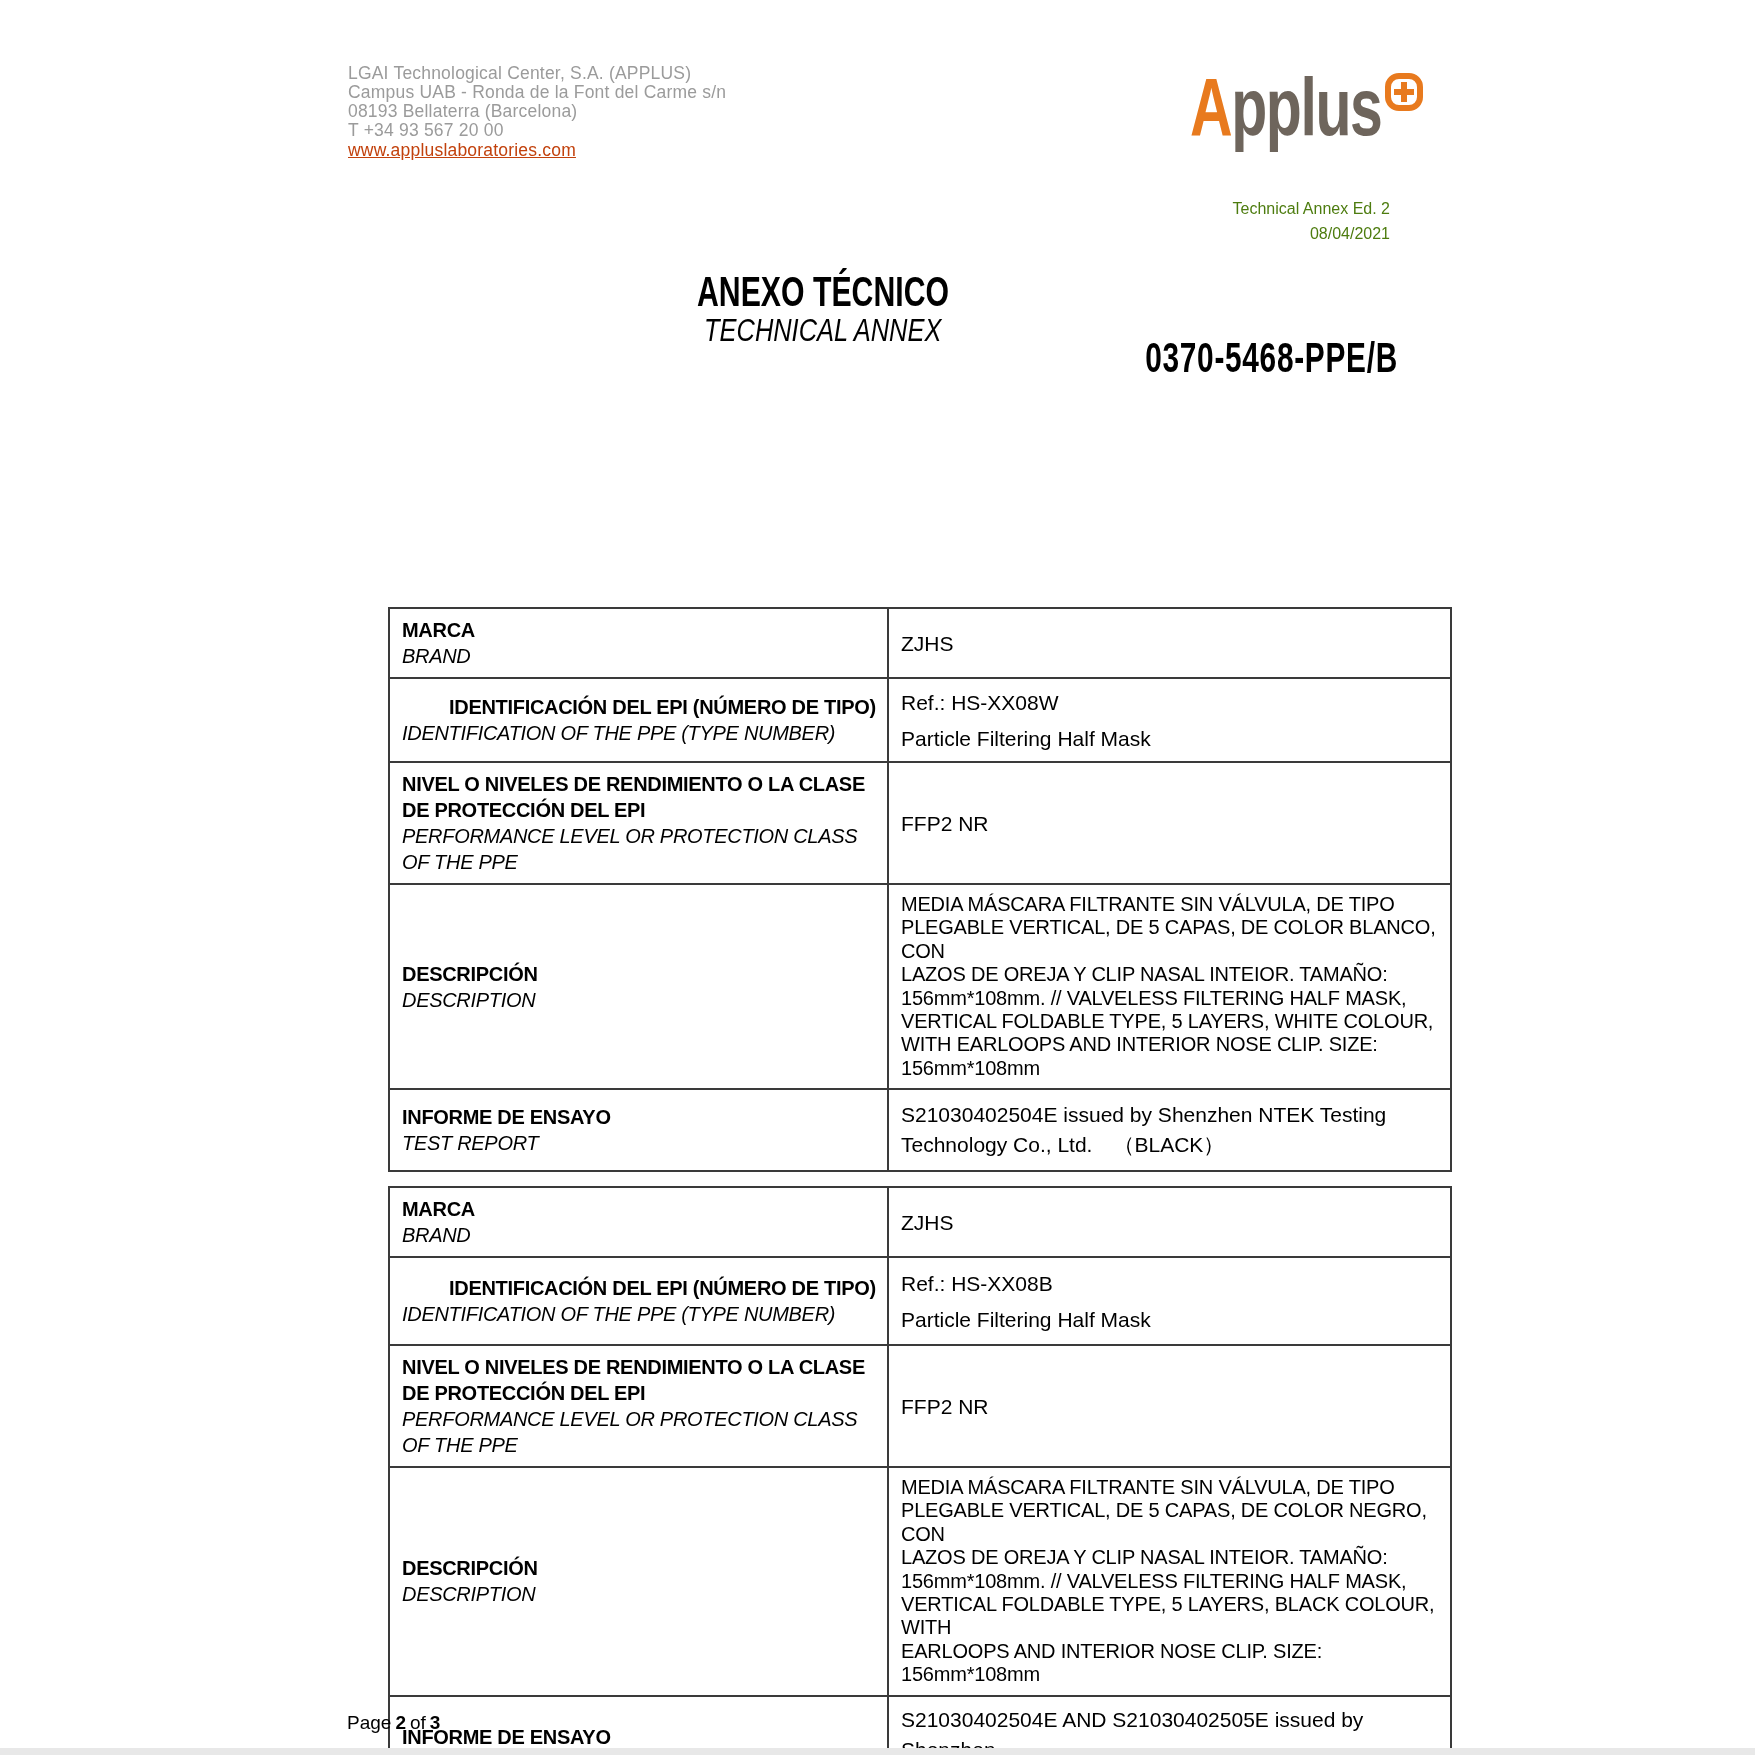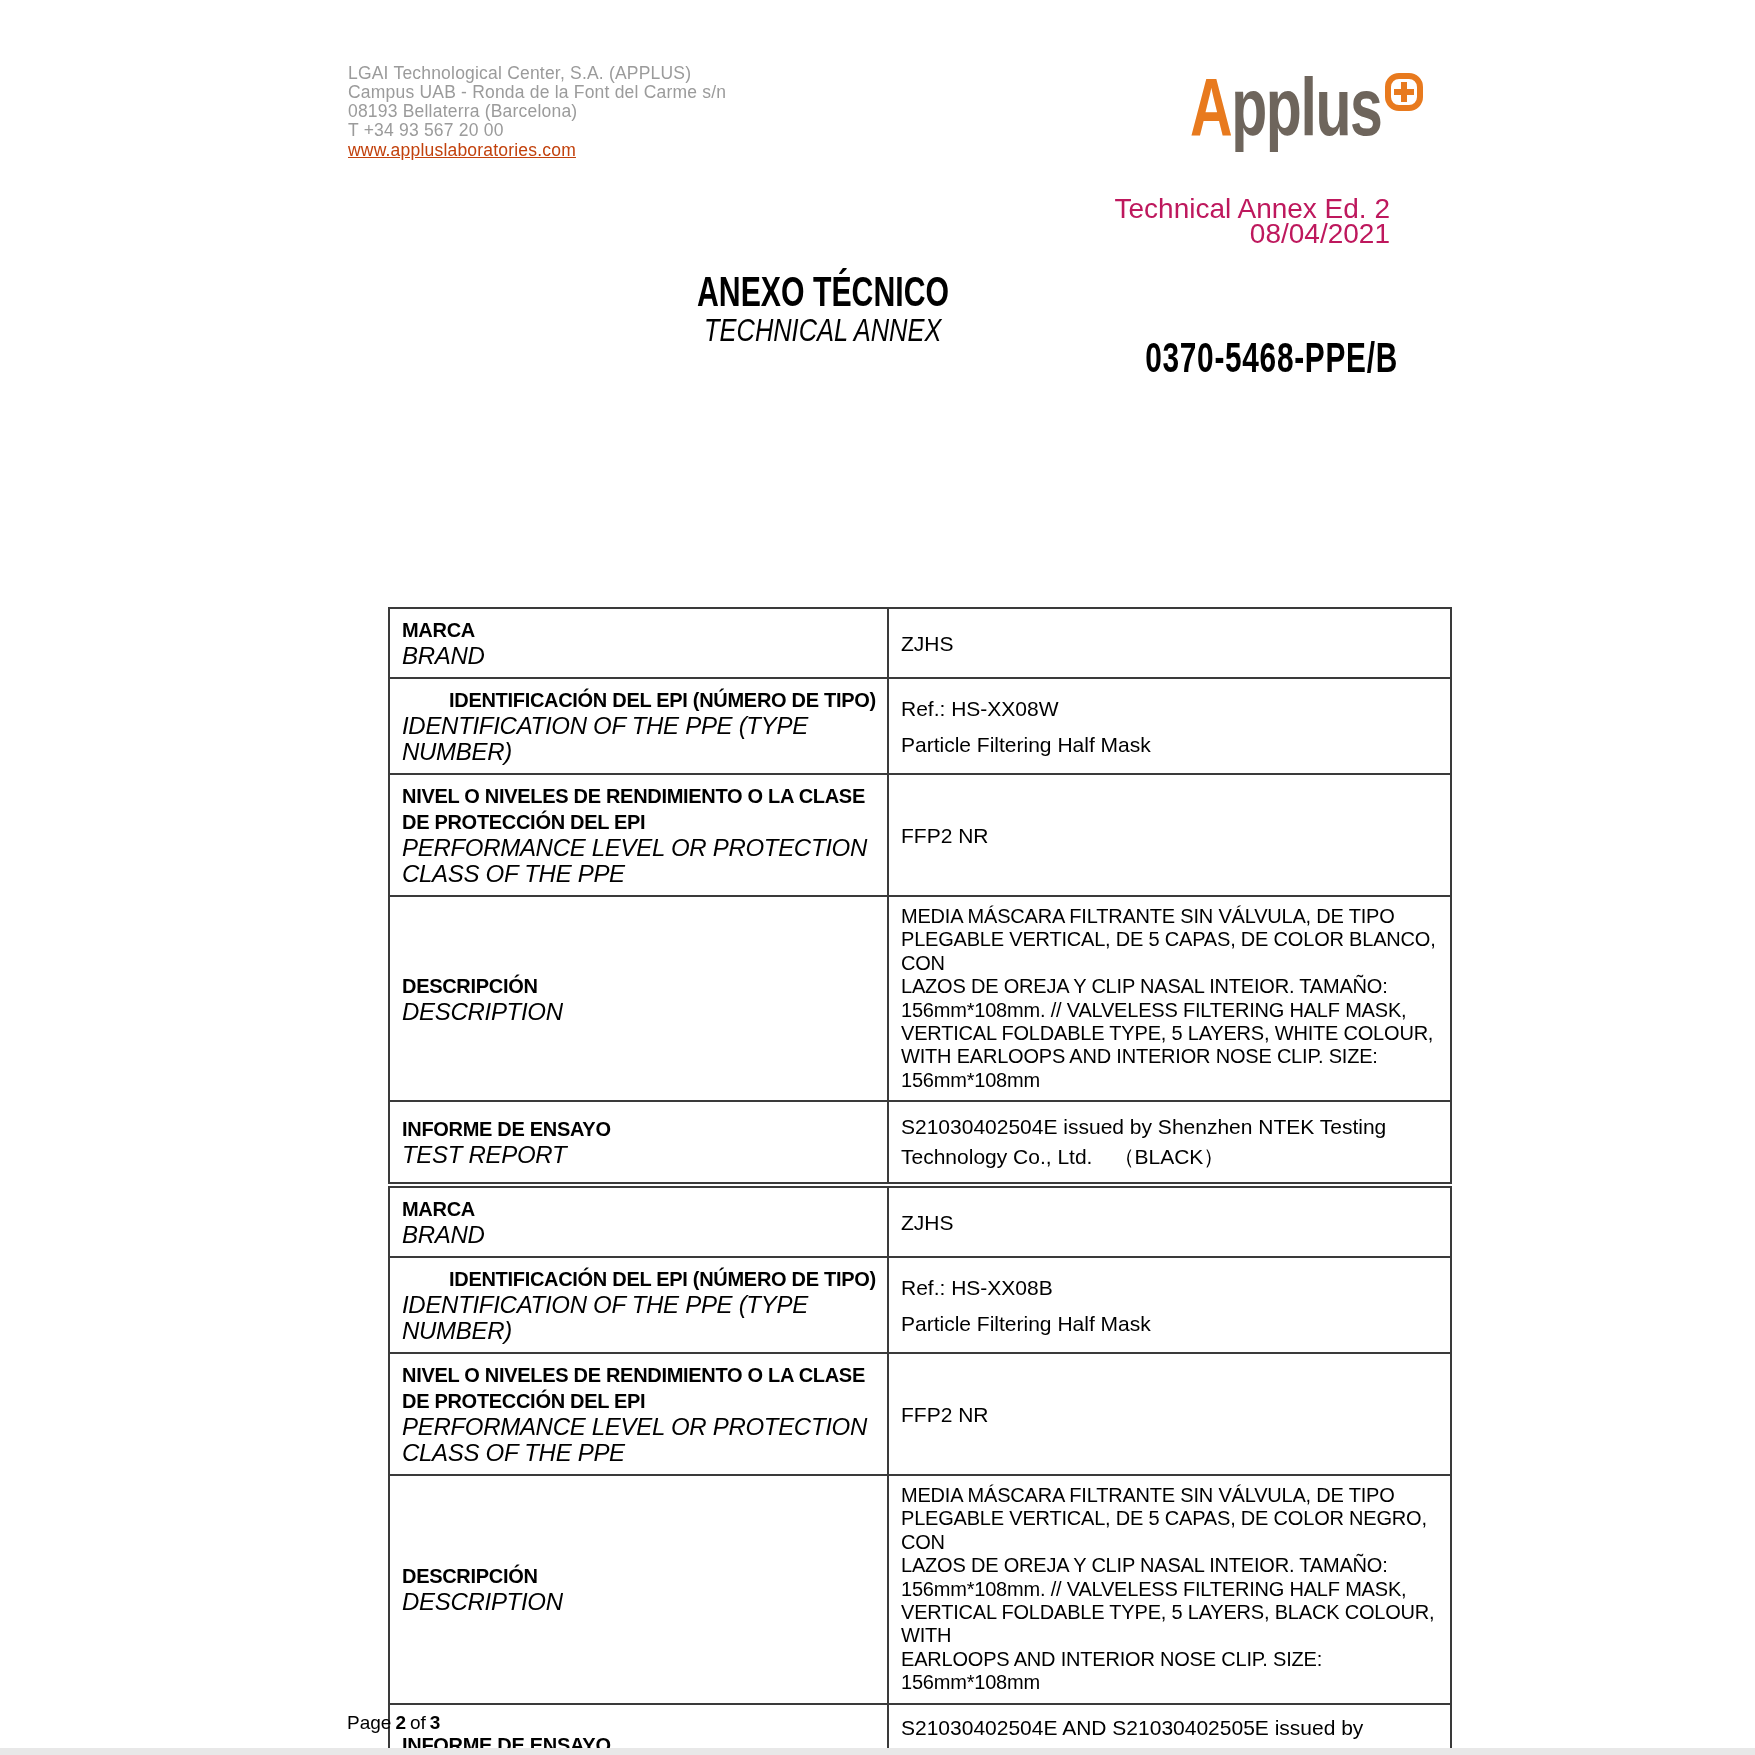--- a/index.html
+++ b/index.html
@@ -10,21 +10,21 @@
   }
   
   .address{position:absolute;left:348px;top:64px;font-size:17.5px;line-height:19px;color:#9b9b9b;letter-spacing:.2px;}
   .address .site{color:#c2410c;text-decoration:underline;cursor:pointer;display:inline-block;margin-top:1px;}
   .logo{position:absolute;left:1190px;top:66px;width:260px;height:90px;}
   .logo .word{position:absolute;left:0;top:0;font-size:82px;font-weight:bold;letter-spacing:-2px;line-height:82px;
     transform:scaleX(.72);transform-origin:left top;white-space:nowrap;}
   .logo .a{color:#e87a1e;}
   .logo .rest{color:#6e655c;}
   .logo .badge{position:absolute;left:194px;top:6px;}
-  .edition{position:absolute;left:900px;top:196px;width:490px;text-align:right;font-size:28px;line-height:25px;color:#be185d;}
+  .edition{position:absolute;left:900px;top:196px;width:490px;text-align:right;font-size:16px;line-height:25px;color:#4d7c0f;}
   
   .titleblock{position:absolute;left:388px;top:272px;width:870px;text-align:center;}
   .t-main{font-size:42px;font-weight:bold;line-height:40px;}
   .t-sub{font-size:31px;font-style:italic;line-height:30px;margin-top:4px;}
   .cond{display:inline-block;transform:scaleX(.72);transform-origin:center;white-space:nowrap;}
   .cond-sub{display:inline-block;transform:scaleX(.82);transform-origin:center;white-space:nowrap;}
   .certnum{position:absolute;left:388px;top:334px;width:1010px;text-align:right;font-size:42px;font-weight:bold;}
   .certnum .cond-r{display:inline-block;transform:scaleX(.71);transform-origin:right center;white-space:nowrap;letter-spacing:1px;}
   .sectionheading{position:absolute;left:388px;top:456px;width:1010px;text-align:center;font-size:42px;font-weight:bold;}
   .sectionheading .cond-h{display:inline-block;transform:scaleX(.67);transform-origin:center;white-space:nowrap;}
@@ -32,21 +32,21 @@
   .subheading{position:absolute;left:388px;top:518px;width:1010px;text-align:center;font-size:30px;font-style:italic;}
   .subheading .cond-s{display:inline-block;transform:scaleX(.82);transform-origin:center;white-space:nowrap;}
   
   table.cert{position:absolute;left:388px;border-collapse:collapse;table-layout:fixed;width:1010px;}
   table.cert.t1{top:607px;}
   table.cert.t2{top:1186px;}
   table.cert td{border:2px solid #3a3a3a;vertical-align:middle;padding:8px 12px;}
   td.lc{width:473px;padding-right:32px;border-radius:26px;}
   td.vc{width:537px;padding-left:14px;}
   .les{font-size:20px;font-weight:bold;line-height:26px;letter-spacing:-.3px;}
-  .len{font-size:24px;font-style:italic;line-height:26px;letter-spacing:-.3px;}
+  .len{font-size:20px;font-style:italic;line-height:26px;letter-spacing:-.3px;}
   .nowrap{white-space:nowrap;margin-left:47px;}
   .val{font-size:21px;line-height:27px;}
   .para{margin-bottom:9px;}
   .para:last-child{margin-bottom:0;}
   .lines-tight{font-size:20px;line-height:23.4px;white-space:pre-line;letter-spacing:-.2px;}
   .lines-wide{font-size:21px;line-height:30px;white-space:pre-line;}
   
   .footer{position:absolute;left:347px;top:1712px;font-size:19px;}
   .footer b{font-weight:bold;}
   .footer span,.footer b{margin-right:4px;}

